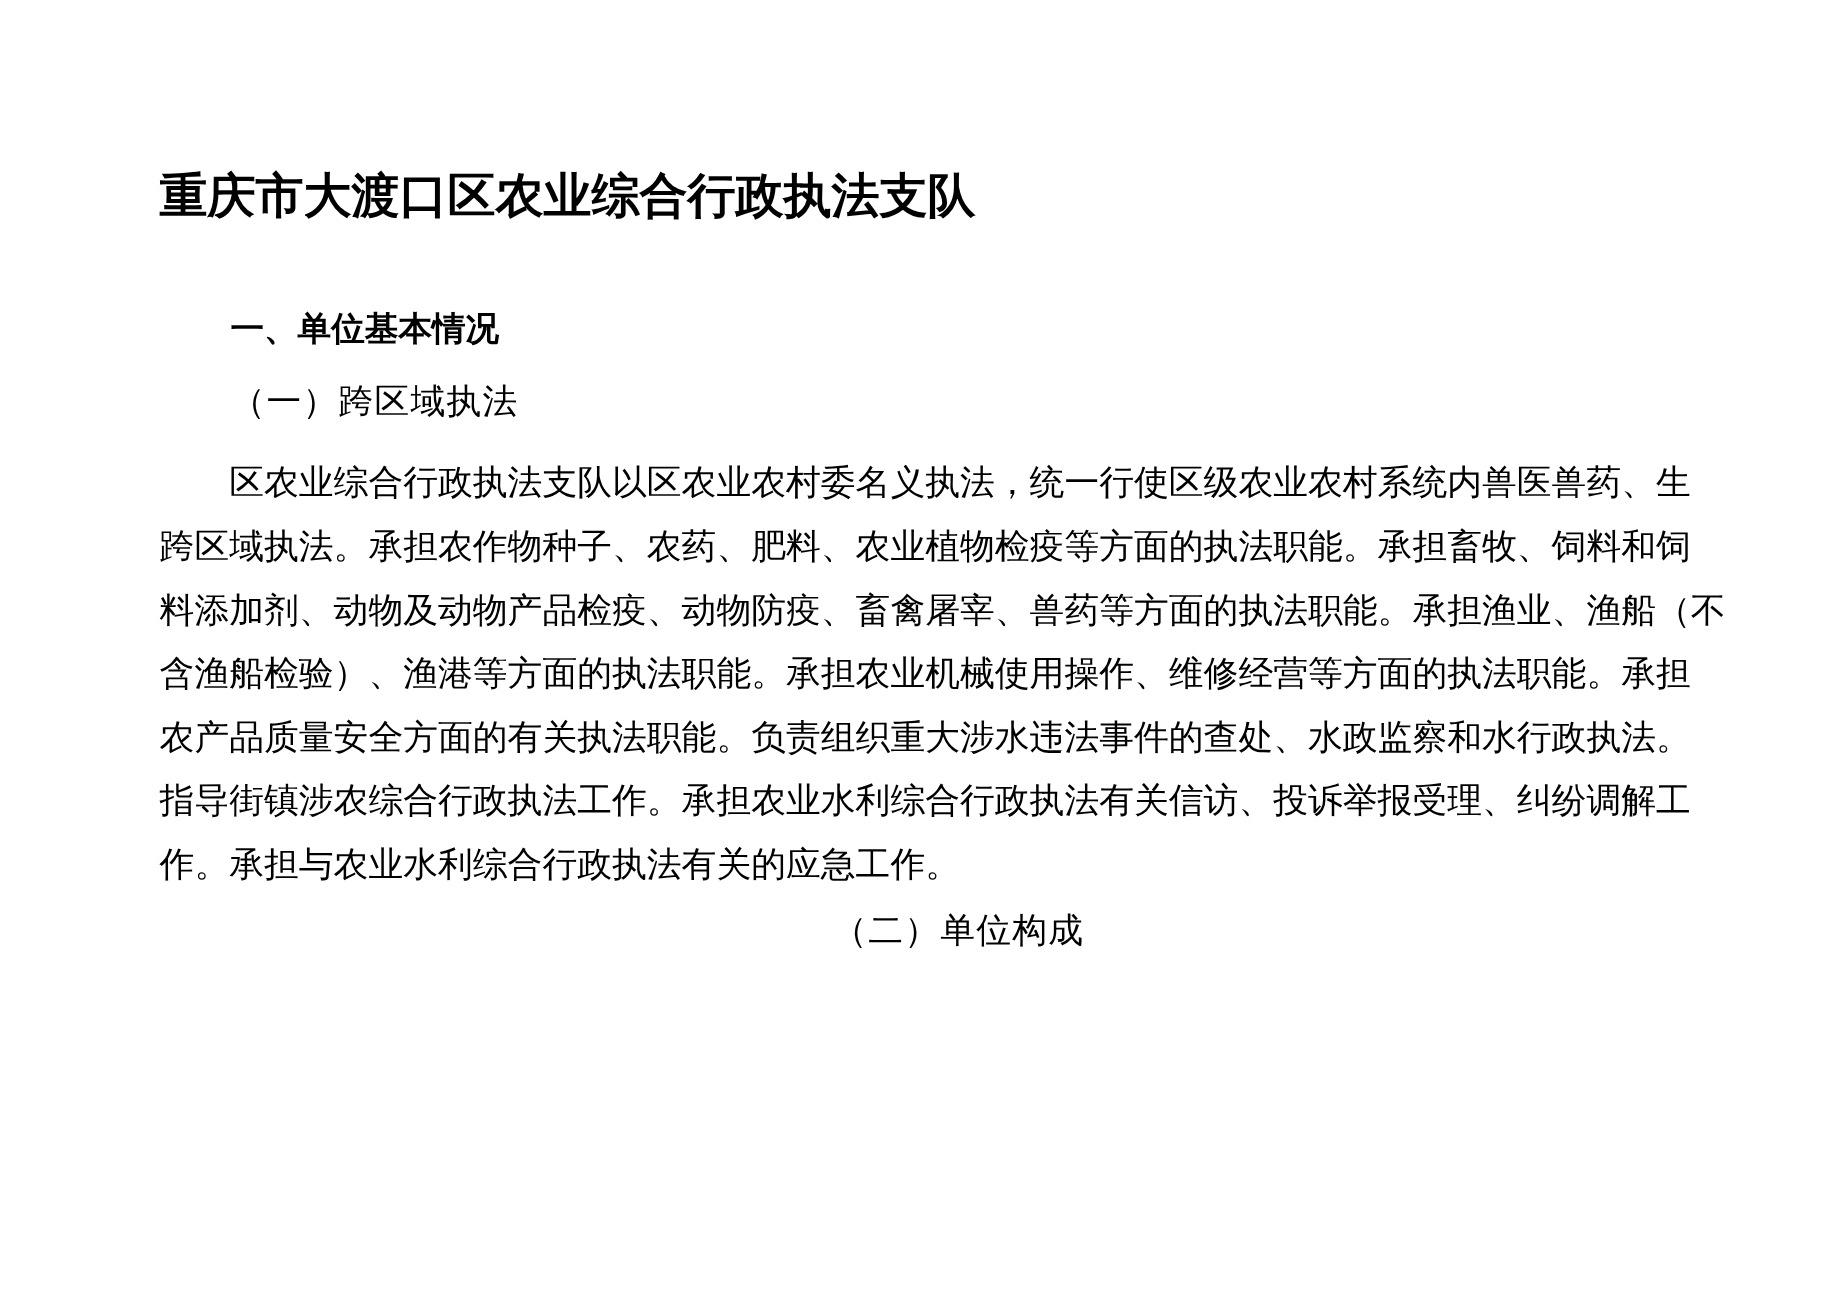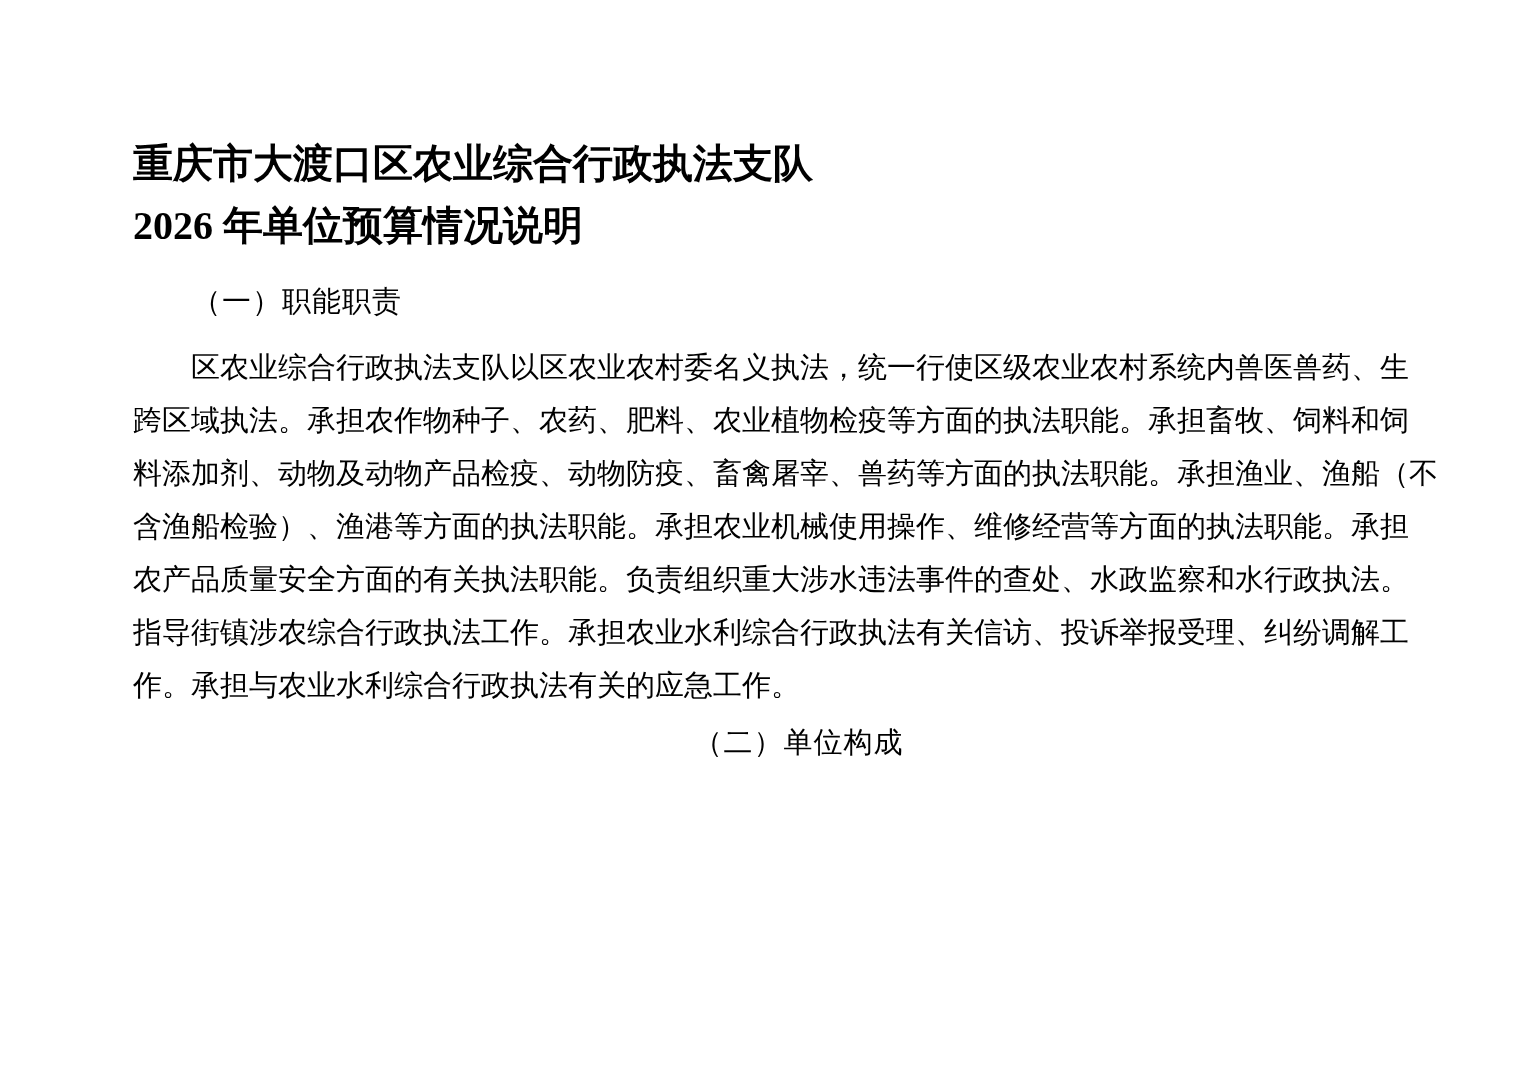--- a/index.html
+++ b/index.html
@@ -44,38 +44,37 @@
   .paragraph {
     margin-top: 24px;
     font-size: 29px;
     line-height: 53px;
   }
   .para-line {
     text-align: justify;
     text-align-last: justify;
     text-justify: inter-ideograph;
     white-space: nowrap;
-    font-family: Liberation Mono, monospace;
   }
   .para-line.first-line { text-indent: 2em; }
   .para-line.last-line { text-align-last: left; }
   .subsection-heading.second { margin-top: 10px; text-align: center; }
 </style>
 </head>
 <body>
 
 <div class="page">
 
   <h1 class="doc-title">
     <span class="title-line">重庆市大渡口区农业综合行政执法支队</span>
-    <span class="title-line">2026 年单位预算情况说明</span>
   </h1>
 
+  <h2 class="section-heading">一、单位基本情况</h2>
 
-  <h3 class="subsection-heading">（一）职能职责</h3>
+  <h3 class="subsection-heading">（一）跨区域执法</h3>
 
   <div class="paragraph">
       <p class="para-line first-line">区农业综合行政执法支队以区农业农村委名义执法，统一行使区级农业农村系统内兽医兽药、生</p>
       <p class="para-line">跨区域执法。承担农作物种子、农药、肥料、农业植物检疫等方面的执法职能。承担畜牧、饲料和饲</p>
       <p class="para-line">料添加剂、动物及动物产品检疫、动物防疫、畜禽屠宰、兽药等方面的执法职能。承担渔业、渔船（不</p>
       <p class="para-line">含渔船检验）、渔港等方面的执法职能。承担农业机械使用操作、维修经营等方面的执法职能。承担</p>
       <p class="para-line">农产品质量安全方面的有关执法职能。负责组织重大涉水违法事件的查处、水政监察和水行政执法。</p>
       <p class="para-line">指导街镇涉农综合行政执法工作。承担农业水利综合行政执法有关信访、投诉举报受理、纠纷调解工</p>
       <p class="para-line last-line">作。承担与农业水利综合行政执法有关的应急工作。</p>
     </div>

